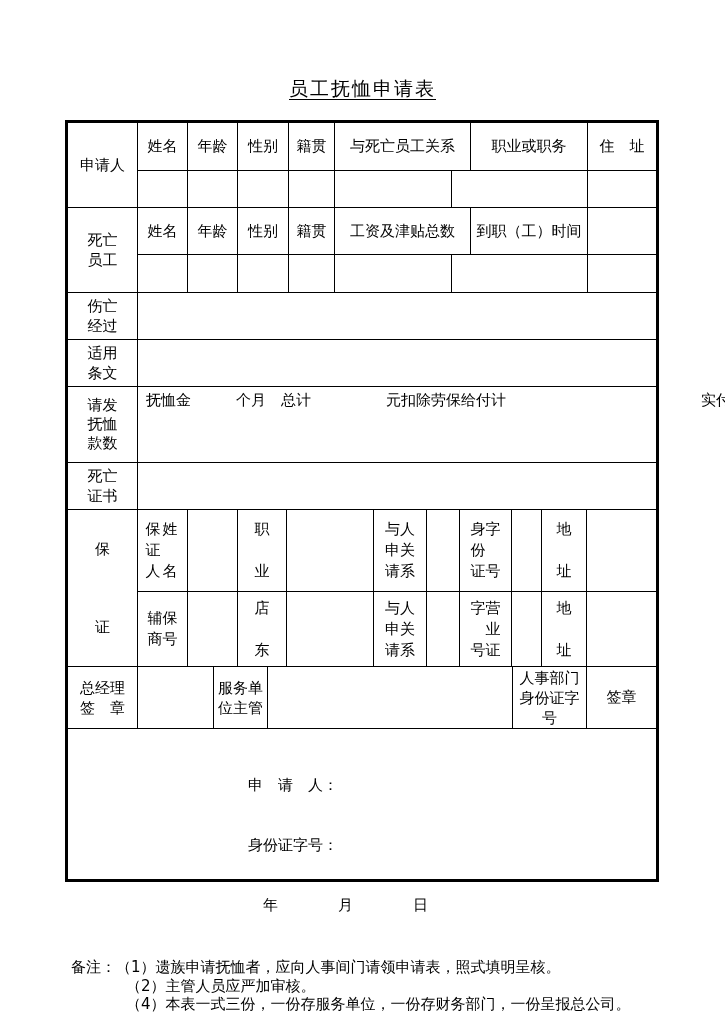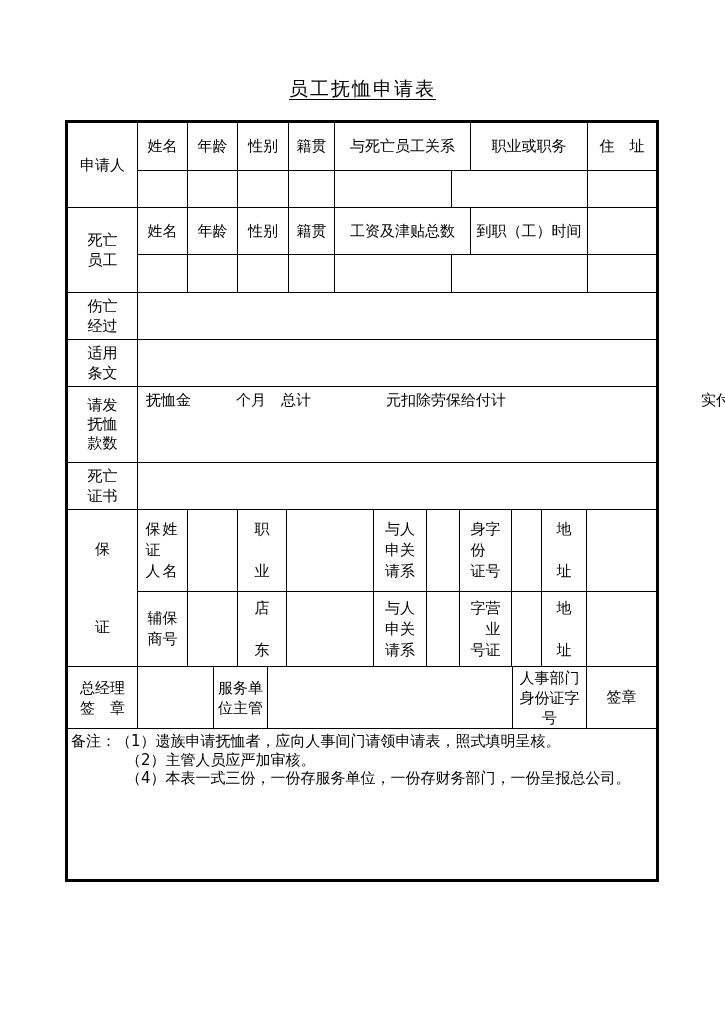--- a/index.html
+++ b/index.html
@@ -180,20 +180,25 @@
       <div class="c ml" style="width:54px">服务单
 位主管</div>
       <div class="c" style="width:245px"></div>
       <div class="c ml" style="width:74px">人事部门
 身份证字号</div>
       <div class="c endc" style="width:69px">签章</div>
     </div>
 
     <div class="band last">
       <div class="bottom">
+        <div class="sig">
+          <div>申　请　人：</div>
+          <div>身份证字号：</div>
+          <div>　年　　　　月　　　　日</div>
+        </div>
         <div class="notes">
           <div>备注：（1）遗族申请抚恤者，应向人事间门请领申请表，照式填明呈核。</div>
           <div class="ind">（2）主管人员应严加审核。</div>
           <div class="ind">（4）本表一式三份，一份存服务单位，一份存财务部门，一份呈报总公司。</div>
         </div>
       </div>
     </div>
 
   </div>
 </div>

